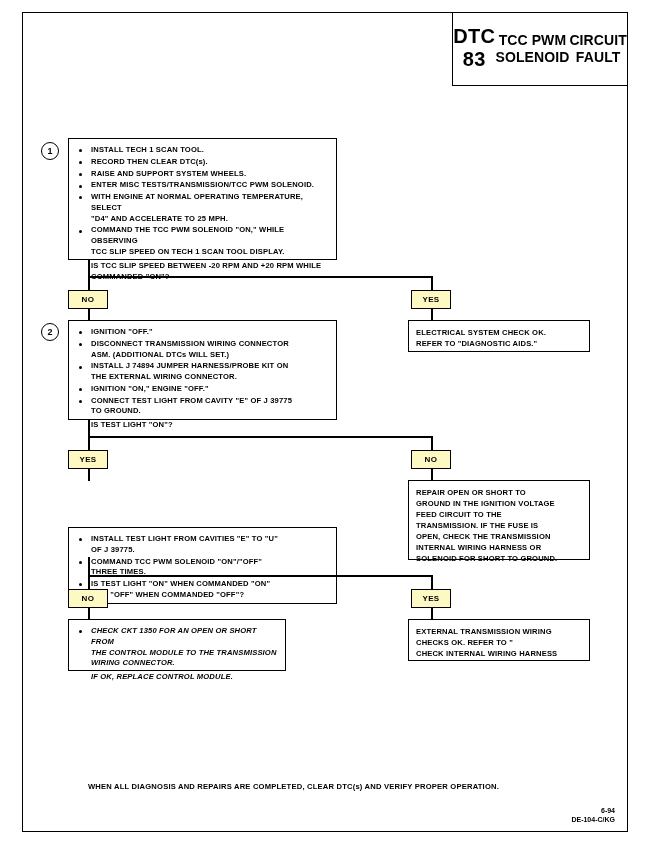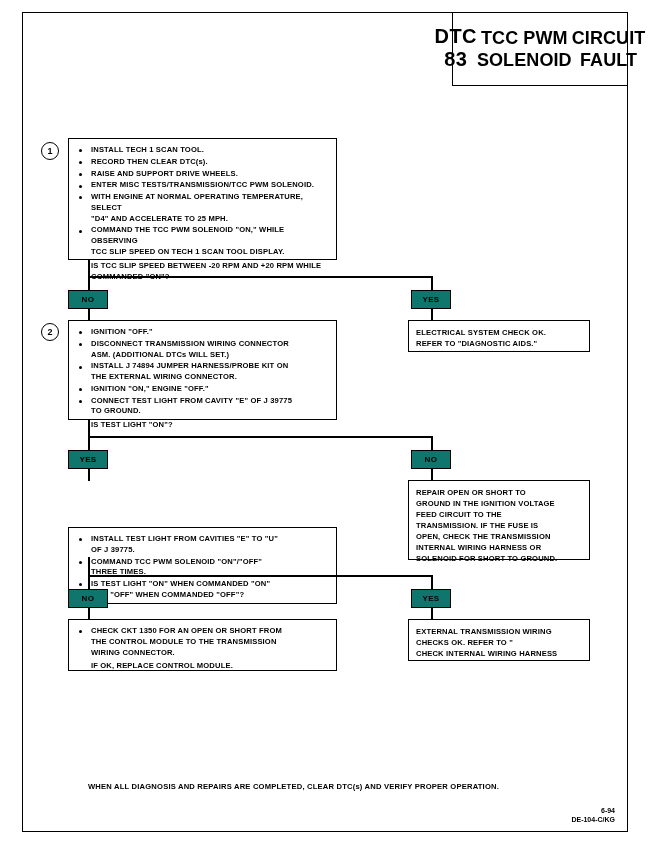--- a/index.html
+++ b/index.html
@@ -29,21 +29,21 @@
     align-items:center;justify-content:center;
     text-align:center;
     padding:2px 4px;
   }
   .title-main{
     font-size:20px;font-weight:bold;
     letter-spacing:.4px;line-height:1.15;
     margin-bottom:3px;
   }
   .title-sub{
-    font-size:18px;font-weight:bold;
+    font-size:14px;font-weight:bold;
     line-height:1.25;letter-spacing:.1px;
   }
 
   .box{
     position:absolute;
     border:1.5px solid #000;
     box-sizing:border-box;
     background:#fff;
     padding:6px 8px 6px 7px;
   }
@@ -76,21 +76,21 @@
     font-size:7.6px;font-weight:bold;
     line-height:1.45;letter-spacing:.15px;
     white-space:pre-line;
   }
 
   .branch{
     position:absolute;
     width:40px;height:19px;
     border:1.5px solid #000;
     box-sizing:border-box;
-    background:#0f766e;
+    background:#fef9c3;
     display:flex;align-items:center;justify-content:center;
     font-size:8px;font-weight:bold;
     letter-spacing:.4px;
   }
 
   .stepnum{
     position:absolute;
     width:18px;height:18px;
     border:1.2px solid #000;
     border-radius:50%;
@@ -129,21 +129,21 @@
   <div class="title-main">DTC 83</div>
   <div class="title-sub">TCC PWM SOLENOID</div>
   <div class="title-sub">CIRCUIT FAULT</div>
 </div>
 
 <div class="stepnum" style="left:41px;top:142px;">1</div>
 <div class="box" style="left:68px;top:138px;width:269px;height:122px;">
   <ul class="blist">
     <li class="bullet">INSTALL TECH 1 SCAN TOOL.</li>
     <li class="bullet">RECORD THEN CLEAR DTC(s).</li>
-    <li class="bullet">RAISE AND SUPPORT DRIVE WHEELS.</li>
+    <li class="bullet">RAISE AND SUPPORT SYSTEM WHEELS.</li>
     <li class="bullet">ENTER MISC TESTS/TRANSMISSION/TCC PWM SOLENOID.</li>
     <li class="bullet">WITH ENGINE AT NORMAL OPERATING TEMPERATURE, SELECT
 "D4" AND ACCELERATE TO 25 MPH.</li>
     <li class="bullet">COMMAND THE TCC PWM SOLENOID "ON," WHILE OBSERVING
 TCC SLIP SPEED ON TECH 1 SCAN TOOL DISPLAY.</li>
     <li class="nobullet">IS TCC SLIP SPEED BETWEEN -20 RPM AND +20 RPM WHILE
 COMMANDED "ON"?</li>
   </ul>
 </div>
 
@@ -214,21 +214,21 @@
 <div class="ln lnh" style="left:88px;top:575px;width:345px;"></div>
 <div class="ln lnv" style="left:431px;top:575px;height:14px;"></div>
 <div class="ln lnv" style="left:88px;top:575px;height:14px;"></div>
 
 <div class="branch" style="left:68px;top:589px;">NO</div>
 <div class="branch" style="left:411px;top:589px;">YES</div>
 
 <div class="ln lnv" style="left:88px;top:608px;height:12px;"></div>
 <div class="ln lnv" style="left:431px;top:608px;height:12px;"></div>
 
-<div class="box" style="left:68px;top:619px;width:269px;height:52px;">
+<div class="box" style="left:68px;top:619px;width:218px;height:52px;font-style:italic;">
   <ul class="blist">
     <li class="bullet">CHECK CKT 1350 FOR AN OPEN OR SHORT FROM
 THE CONTROL MODULE TO THE TRANSMISSION
 WIRING CONNECTOR.</li>
     <li class="nobullet">IF OK, REPLACE CONTROL MODULE.</li>
   </ul>
 </div>
 
 <div class="box" style="left:408px;top:619px;width:182px;height:42px;">
   <div class="plaintext">EXTERNAL TRANSMISSION WIRING

